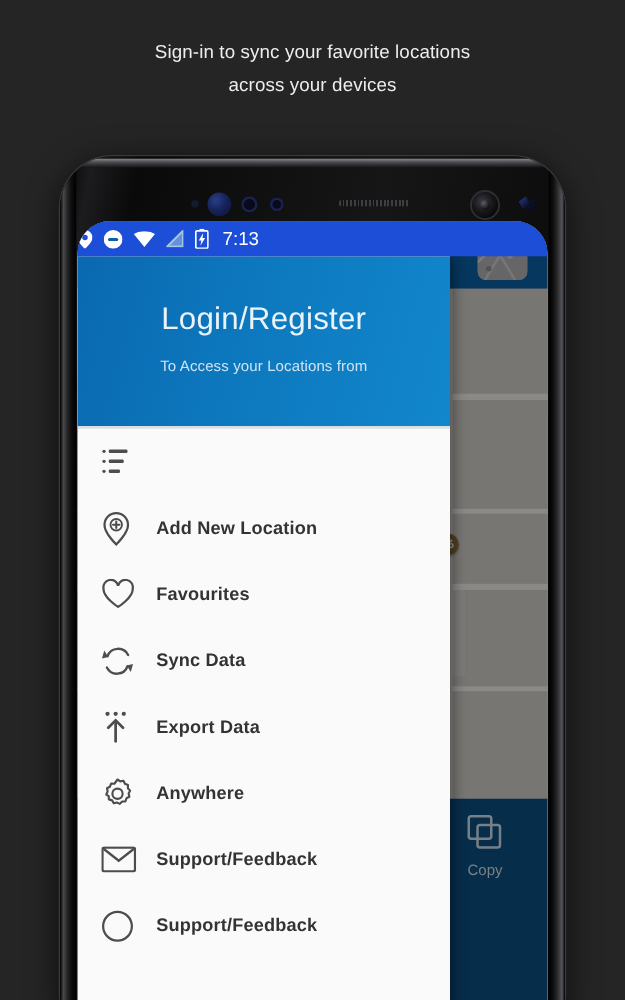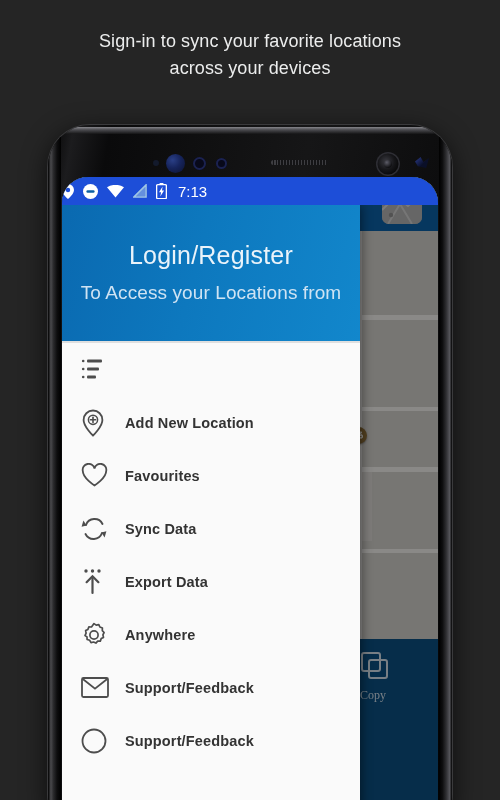--- a/index.html
+++ b/index.html
@@ -8,21 +8,21 @@
   body {
     background:#252525;
     font-family:"Liberation Sans", sans-serif;
     position:relative;
   }
 
   
   #promo-caption{
     position:absolute; top:28px; left:0; width:500px;
     text-align:center; color:#eceded;
-    font-size:18px; line-height:27px; font-weight:400;
+    font-size:15px; line-height:27px; font-weight:400;
     letter-spacing:0.1px;
   }
 
   
   #phone{
     position:absolute; left:48px; top:125px;
     width:404px; height:700px;
     border-radius:42px 42px 30px 30px;
     background:linear-gradient(100deg,#000 0%,#1c1c1e 5%,#0a0a0b 12%,#161617 50%,#09090a 88%,#000 100%);
     box-shadow:0 0 0 1px #3a3a3c, 0 6px 26px rgba(0,0,0,.7);
@@ -130,21 +130,21 @@
   }
   #maptype-button{
     width:40px; height:40px; border-radius:7px;
     background:#a9a9a9; position:relative; overflow:hidden;
   }
   
   #map-bottom-panel{
     position:absolute; left:0; right:0; bottom:0; height:186px;
     background:#0b4f80; color:#dfe7ee; padding:14px 16px;
   }
-  #copy-action{ position:absolute; right:22px; top:12px; text-align:left; width:56px;font-family:Liberation Serif, serif; }
+  #copy-action{ position:absolute; right:22px; top:12px; text-align:center; width:56px; }
   #copy-label{ font-size:12px; color:#cfdbe6; margin-top:3px; }
   #map-address{ font-size:14px; line-height:20px; color:#dce6ee; margin-top:46px; }
   #save-location-button{
     position:absolute; left:16px; bottom:14px;
     background:#9a9a9a; color:#2d2d2d; font-size:14px; font-weight:bold;
     letter-spacing:.7px; padding:11px 18px; border-radius:3px;
   }
 
   
   #scrim{ position:absolute; inset:0; background:rgba(0,0,0,.42); }
@@ -169,21 +169,21 @@
   #drawer-header{
     height:136px;
     background:linear-gradient(105deg,#0a69b0 0%,#0d78be 45%,#1287cc 100%);
     display:flex; flex-direction:column; align-items:center; justify-content:center;
     padding-bottom:4px;
   }
   #drawer-title{
     color:#eaf3fa; font-size:25px; font-weight:400; letter-spacing:.2px;
   }
   #drawer-subtitle{
-    color:#cfe3f3; font-size:19px; line-height:18px; text-align:center;
+    color:#cfe3f3; font-size:12px; line-height:18px; text-align:center;
     margin-top:14px; letter-spacing:.1px;
   }
   #drawer-divider{ height:2px; background:#dfdfdf; }
 
   #drawer-menu{ padding-top:0; }
   .menu-item{
     display:flex; align-items:center; height:53px; padding-left:19px;
   }
   .menu-item.selected{ background:#d9d9d9; }
   .menu-icon{

